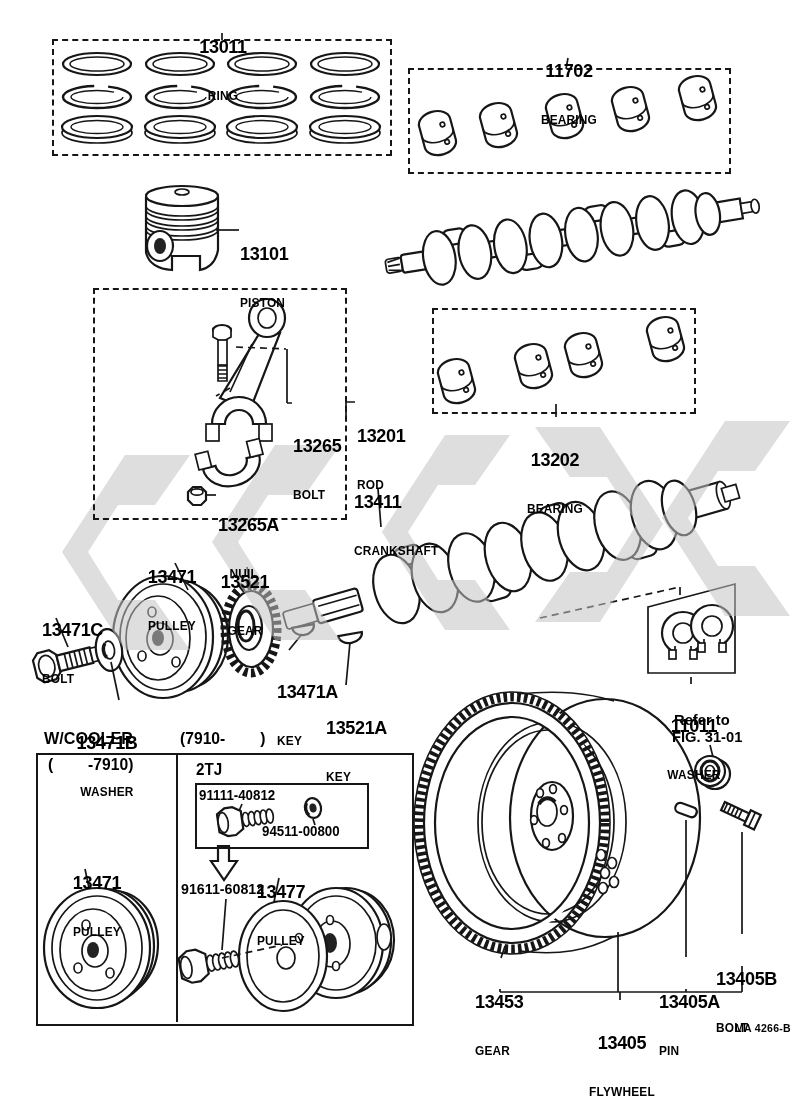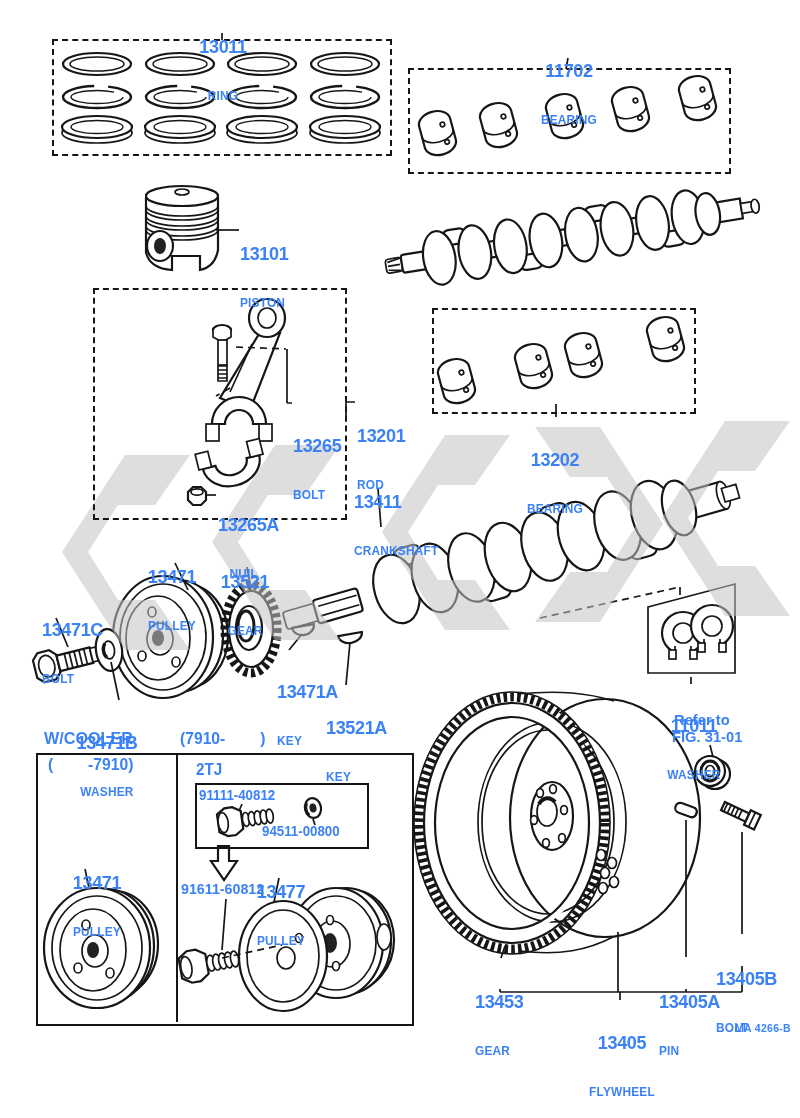--- a/index.html
+++ b/index.html
@@ -1,17 +1,17 @@
 <!DOCTYPE html>
 <html><head>
 <meta charset="utf-8">
 <style>
   html,body{margin:0;padding:0;background:#ffffff;}
   #stage{position:relative;width:800px;height:1118px;background:#fff;overflow:hidden;
-         font-family:"Liberation Sans","DejaVu Sans",sans-serif;color:#3b82f6;}
+         font-family:"Liberation Sans","DejaVu Sans",sans-serif;color:#000000;}
   #art{position:absolute;left:0;top:0;}
   .box{position:absolute;border:2px dashed #161616;}
   .sbox{position:absolute;border:2px solid #161616;}
   .vline{position:absolute;border-left:2px solid #161616;}
   .plabel{position:absolute;font-weight:700;line-height:1.04;letter-spacing:-0.4px;
           transform:scaleX(0.95);transform-origin:left top;white-space:pre;}
   .plabel.c{text-align:center;transform-origin:center top;}
   .num{font-size:19px;}
   .nm{font-size:12.5px;letter-spacing:0.2px;}
   .inset-t{position:absolute;font-weight:700;white-space:pre;transform:scaleX(0.95);

